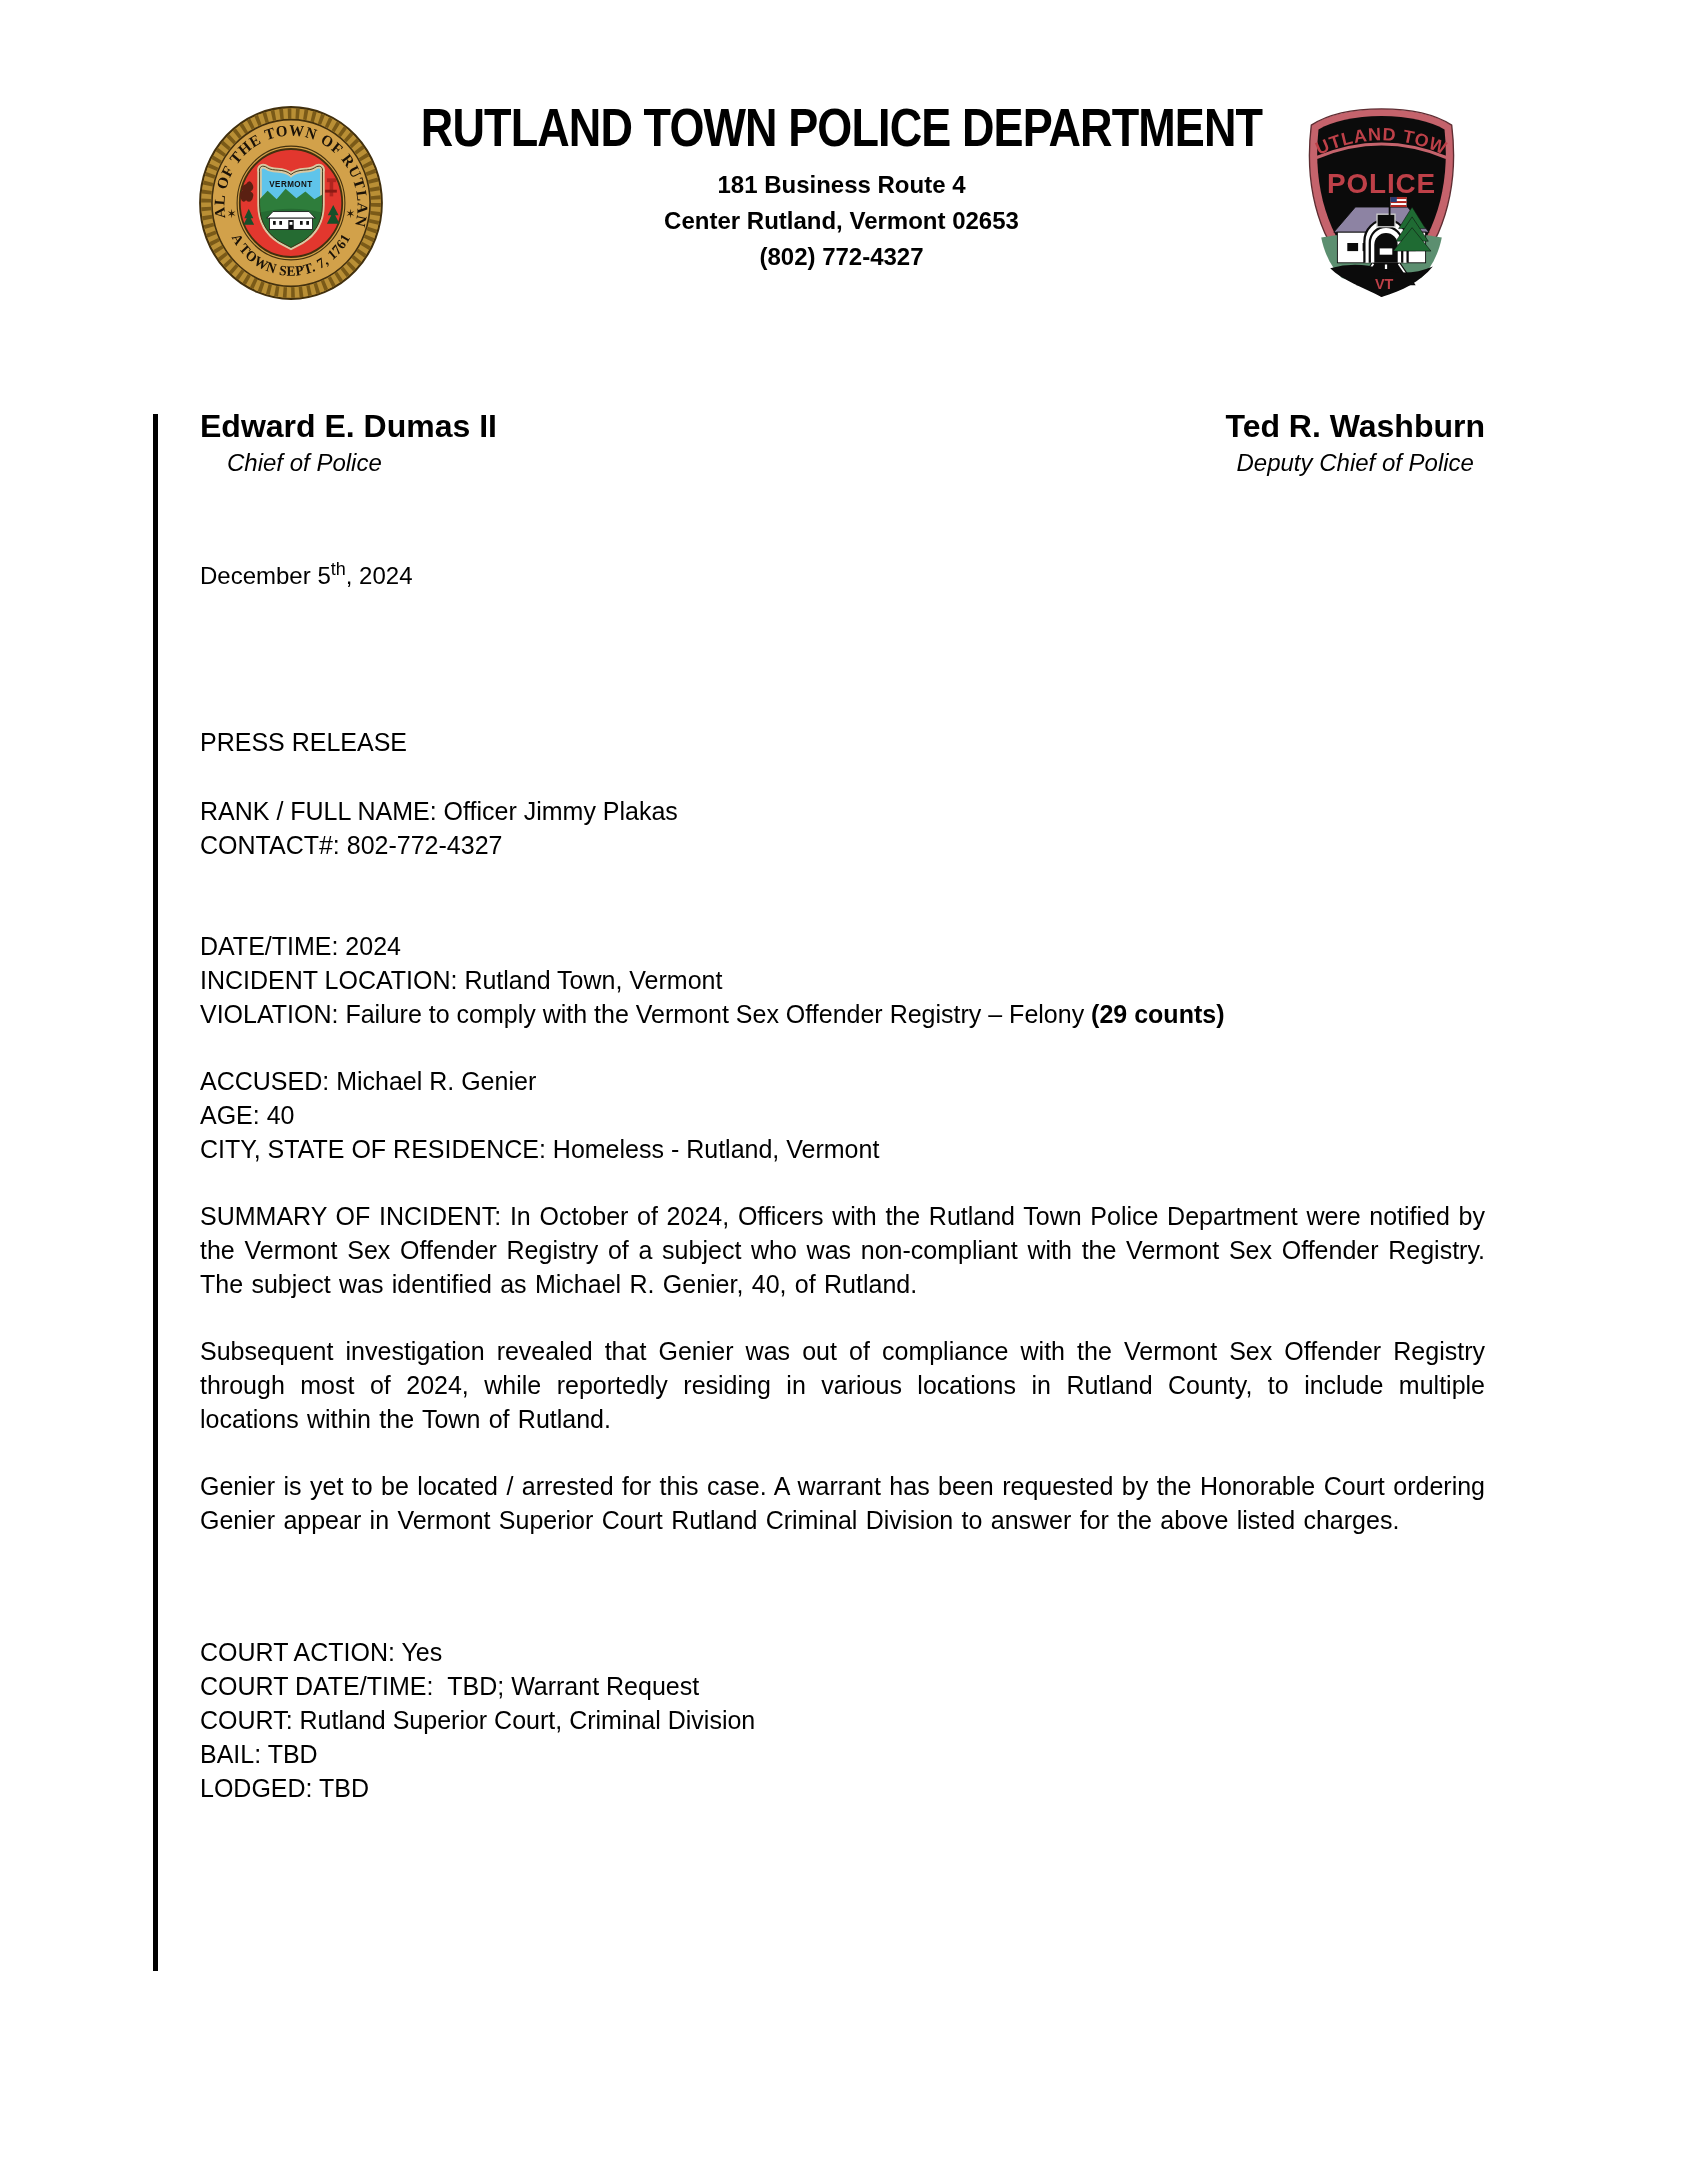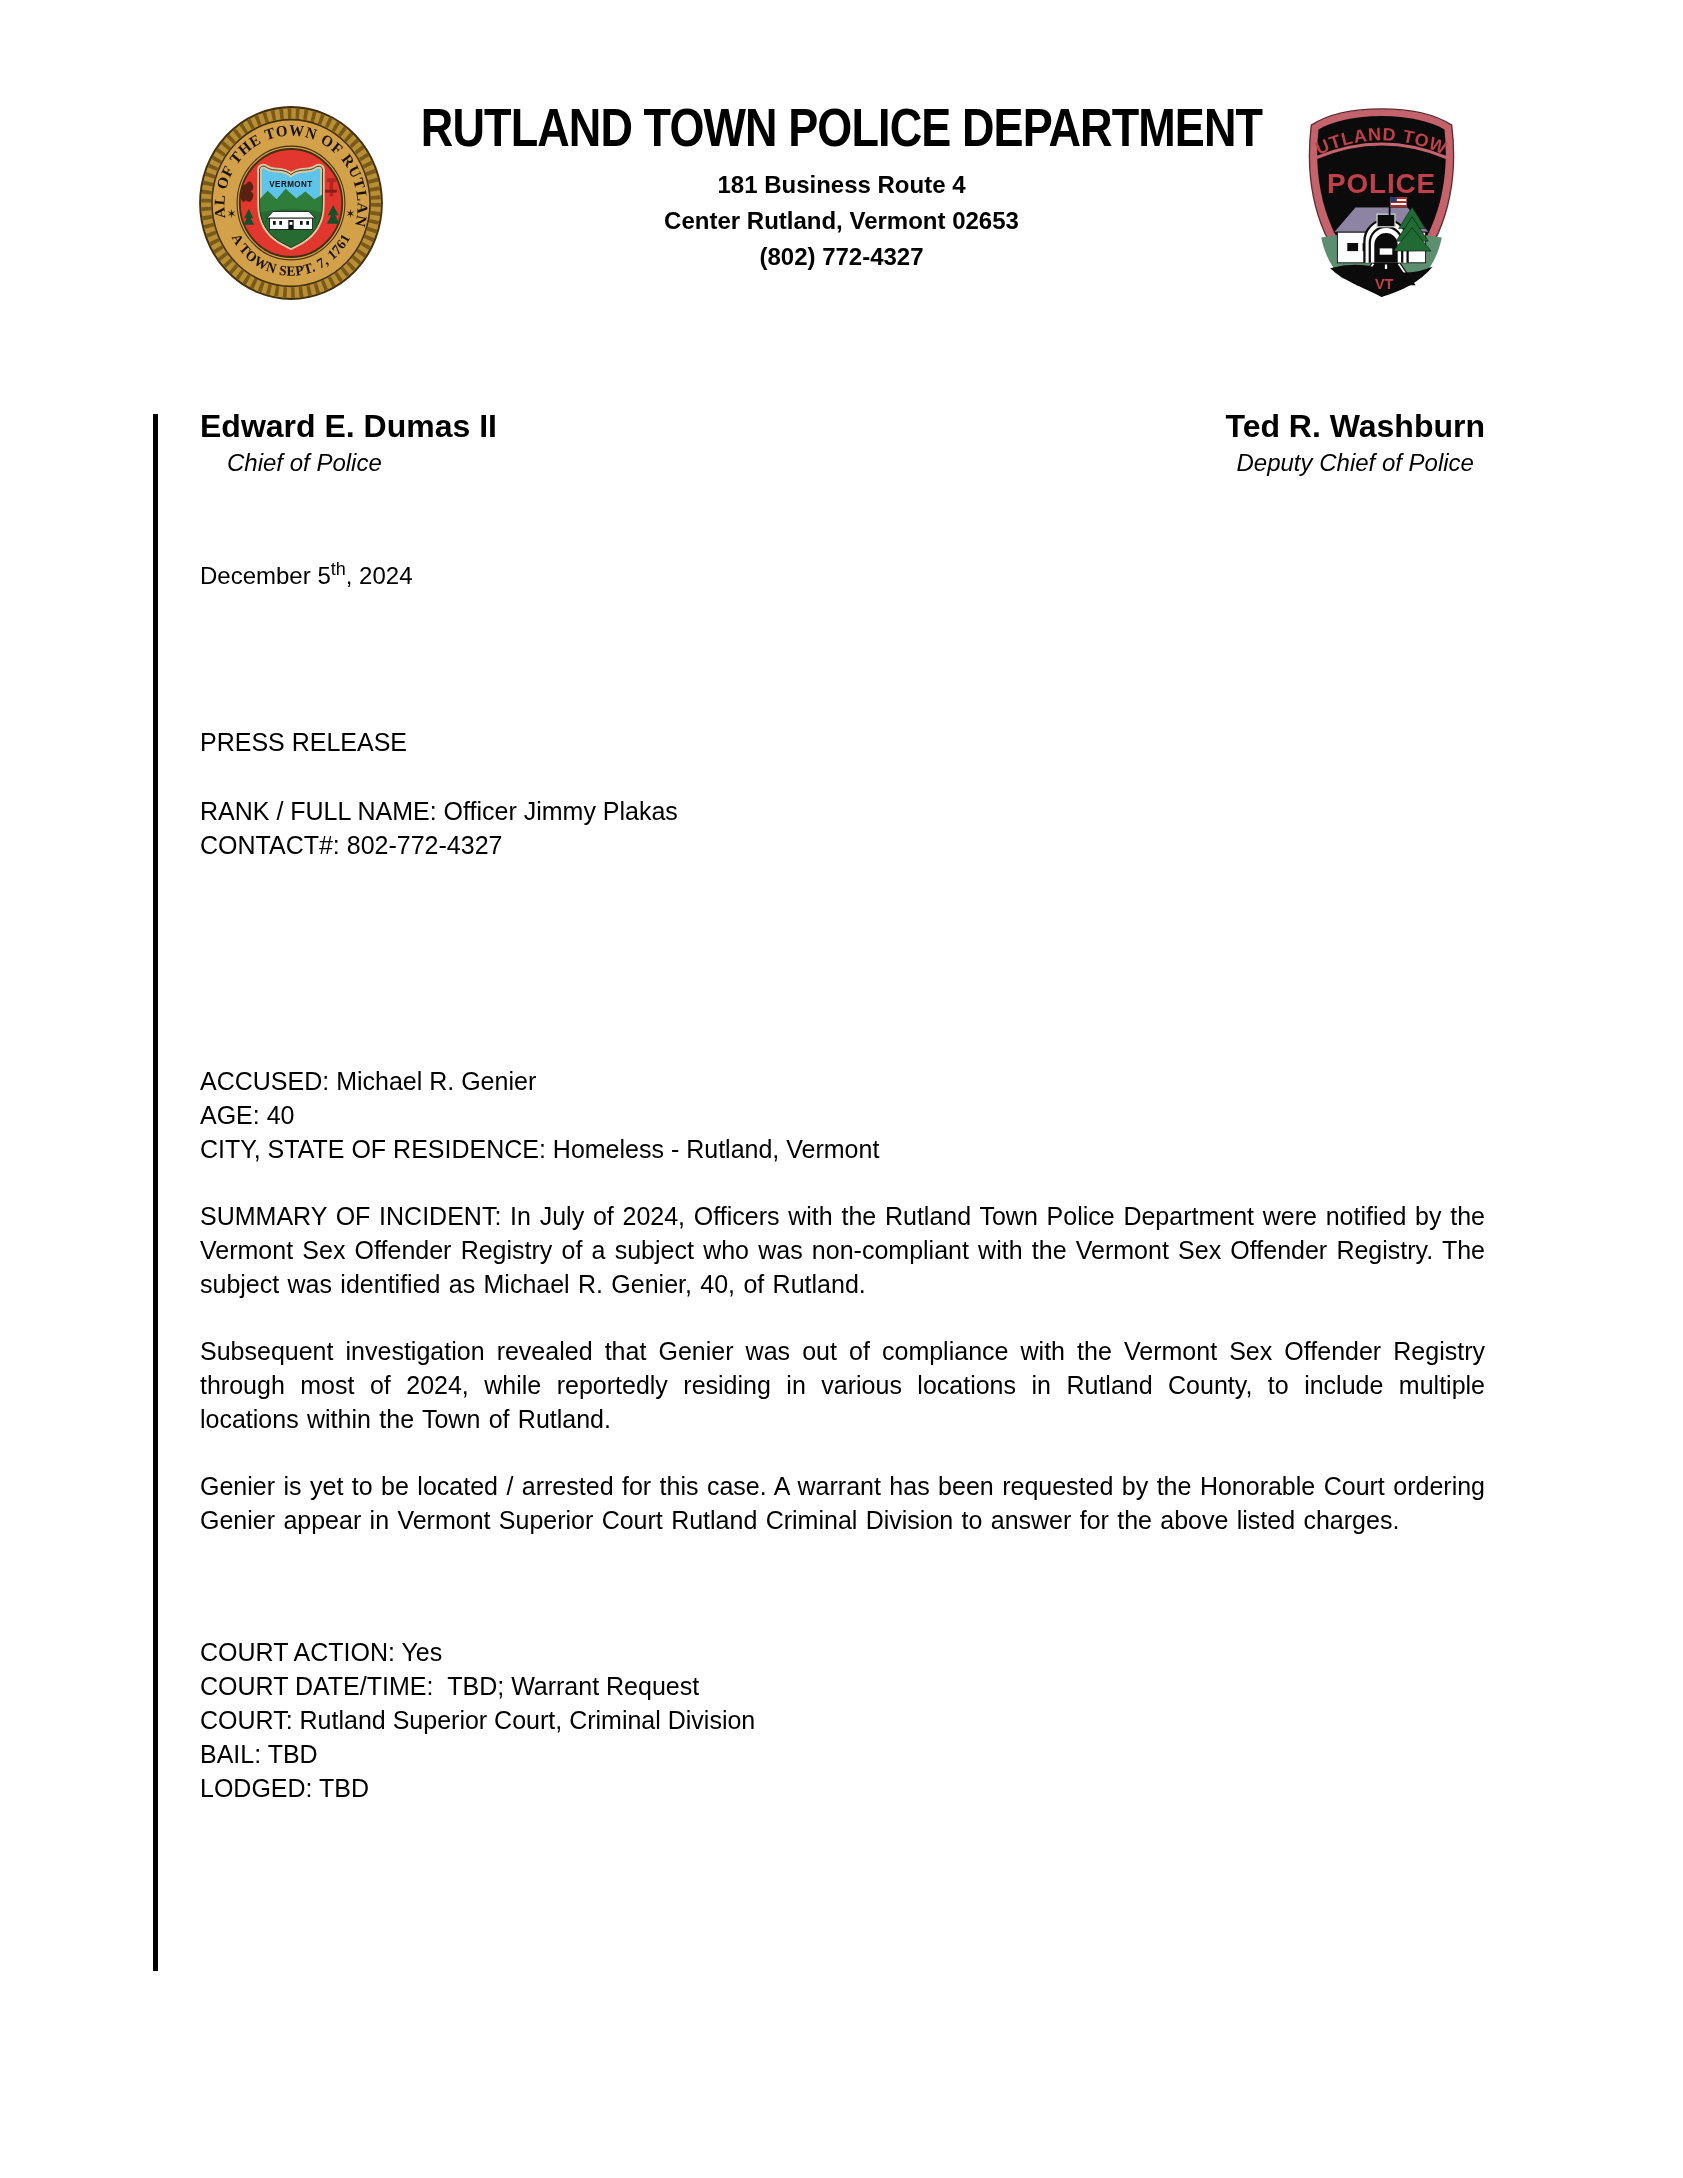--- a/index.html
+++ b/index.html
@@ -187,28 +187,33 @@
   </div>
 
 
   <div class="abs body-text press">PRESS RELEASE</div>
 
   <div class="abs body-text case-block">
     <div>RANK / FULL NAME: Officer Jimmy Plakas</div>
     <div>CONTACT#: 802-772-4327</div>
   </div>
 
+  <div class="abs body-text incident-block">
+    <div>DATE/TIME: 2024</div>
+    <div>INCIDENT LOCATION: Rutland Town, Vermont</div>
+    <div><span>VIOLATION: Failure to comply with the Vermont Sex Offender Registry – Felony </span><span class="bold">(29 counts)</span></div>
+  </div>
 
   <div class="abs body-text accused-block">
     <div>ACCUSED: Michael R. Genier</div>
     <div>AGE: 40</div>
     <div>CITY, STATE OF RESIDENCE: Homeless - Rutland, Vermont</div>
   </div>
 
-  <div class="abs body-text just para1">SUMMARY OF INCIDENT: In July of 2024, Officers with the Rutland Town Police Department were notified by the Vermont Sex Offender Registry of a subject who was non-compliant with the Vermont Sex Offender Registry. The subject was identified as Michael R. Genier, 40, of Rutland.</div>
+  <div class="abs body-text just para1">SUMMARY OF INCIDENT: In October of 2024, Officers with the Rutland Town Police Department were notified by the Vermont Sex Offender Registry of a subject who was non-compliant with the Vermont Sex Offender Registry. The subject was identified as Michael R. Genier, 40, of Rutland.</div>
   <div class="abs body-text just para2">Subsequent investigation revealed that Genier was out of compliance with the Vermont Sex Offender Registry through most of 2024, while reportedly residing in various locations in Rutland County, to include multiple locations within the Town of Rutland.</div>
   <div class="abs body-text just para3">Genier is yet to be located / arrested for this case. A warrant has been requested by the Honorable Court ordering Genier appear in Vermont Superior Court Rutland Criminal Division to answer for the above listed charges.</div>
 
   <div class="abs body-text court-block">
     <div>COURT ACTION: Yes</div>
     <div>COURT DATE/TIME: &nbsp;TBD; Warrant Request</div>
     <div>COURT: Rutland Superior Court, Criminal Division</div>
     <div>BAIL: TBD</div>
     <div>LODGED: TBD</div>
   </div>

